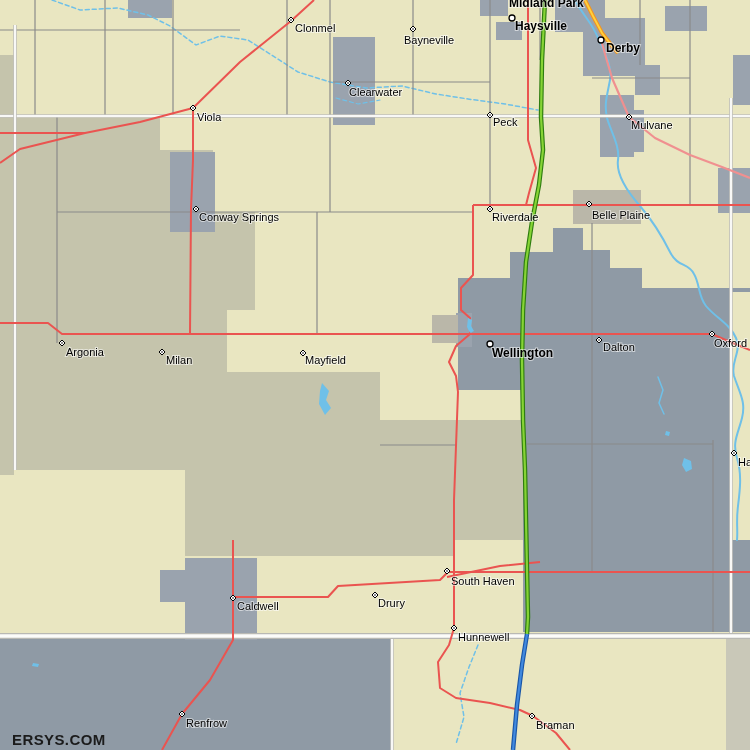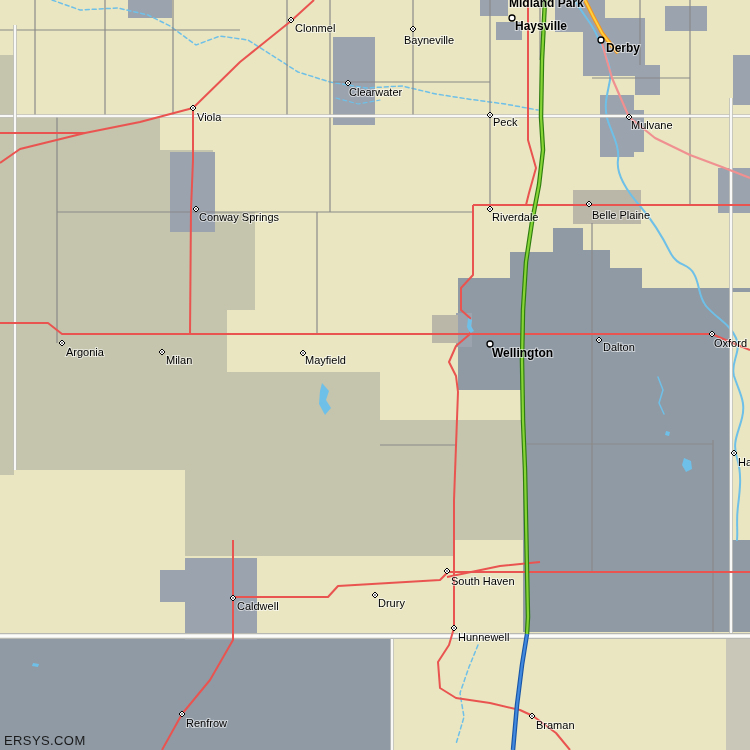--- a/index.html
+++ b/index.html
@@ -2,21 +2,21 @@
 <html><head>
 <meta charset="utf-8">
 <style>
   html,body{margin:0;padding:0;background:#ddd;}
   #stage{position:relative;width:750px;height:750px;overflow:hidden;background:#f9a8d4;
          font-family:"Liberation Sans",sans-serif;}
   #map-svg{position:absolute;left:0;top:0;}
   .city-label{font-family:"Liberation Sans",sans-serif;font-size:11px;fill:#000;
               paint-order:stroke;stroke:rgba(255,255,255,.55);stroke-width:2px;}
   .city-label.bold{font-weight:bold;font-size:12px;}
-  #watermark{position:absolute;left:4px;bottom:2px;font-size:13px;font-weight:normal;
+  #watermark{position:absolute;left:12px;bottom:2px;font-size:15px;font-weight:bold;
              color:#1b1b1b;letter-spacing:.4px;z-index:5;
              font-family:"Liberation Sans",sans-serif;}
 </style>
 </head>
 <body>
 
 <div id="stage">
   <svg id="map-svg" width="750" height="750" viewBox="0 0 750 750" xmlns="http://www.w3.org/2000/svg">
       <rect x="0" y="0" width="750" height="750" fill="#e9e6c1"></rect>
       <rect x="0" y="55" width="14" height="420" fill="#c5c4ac"></rect>

